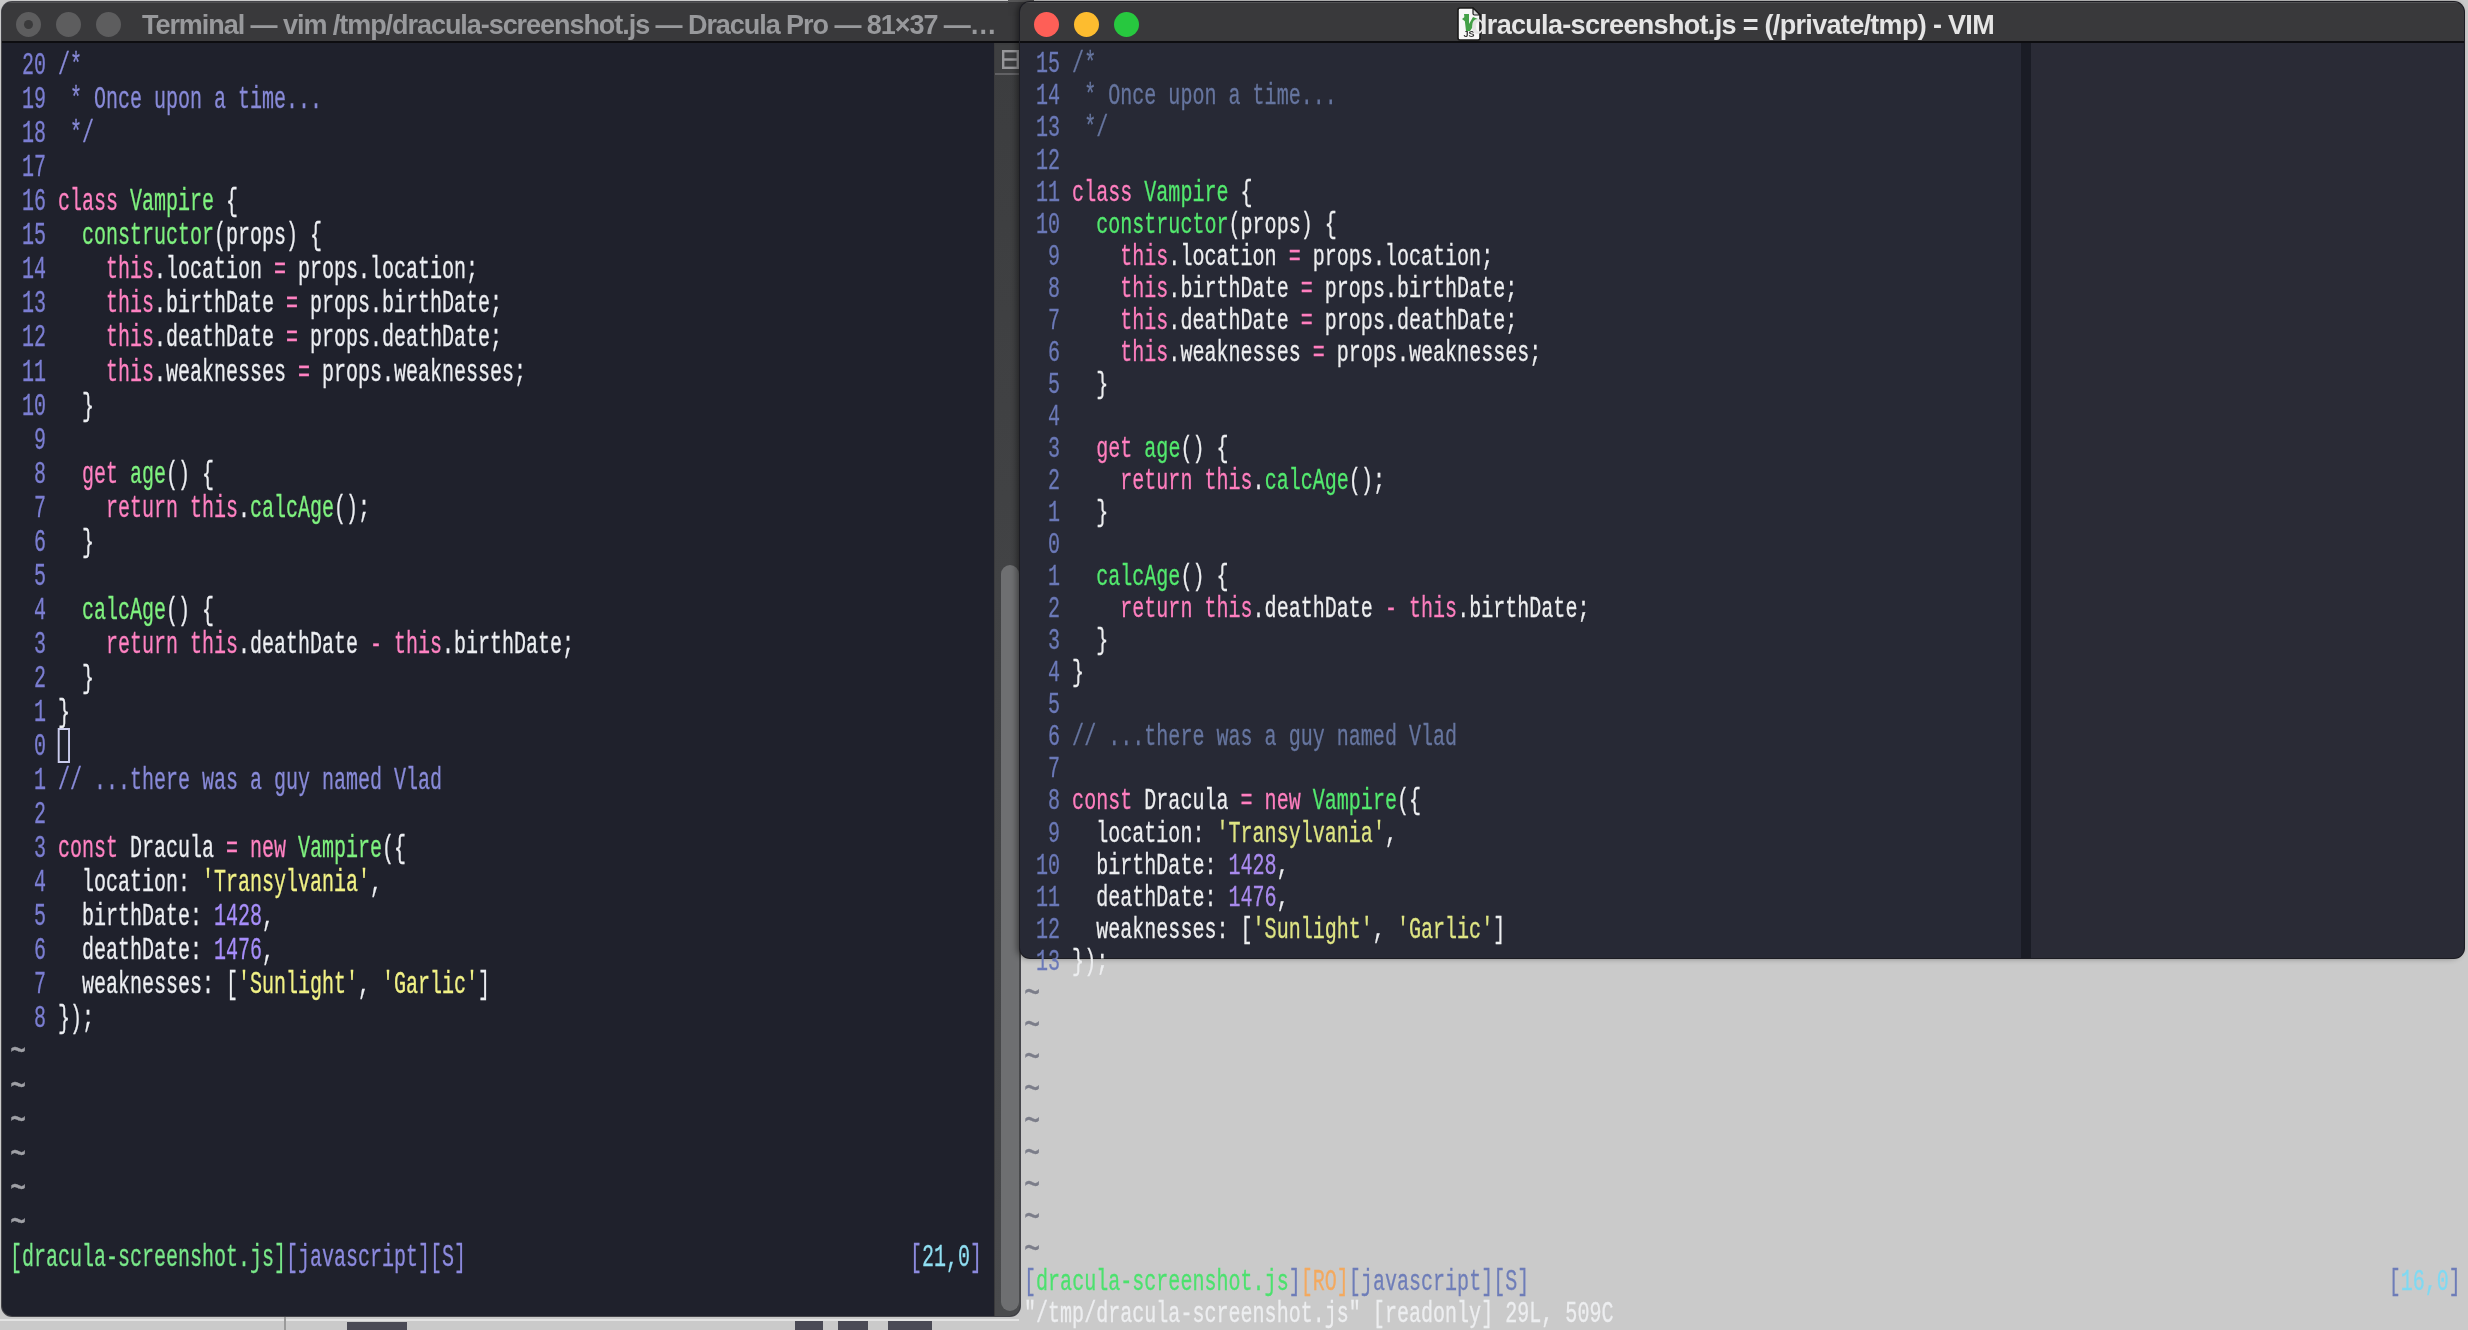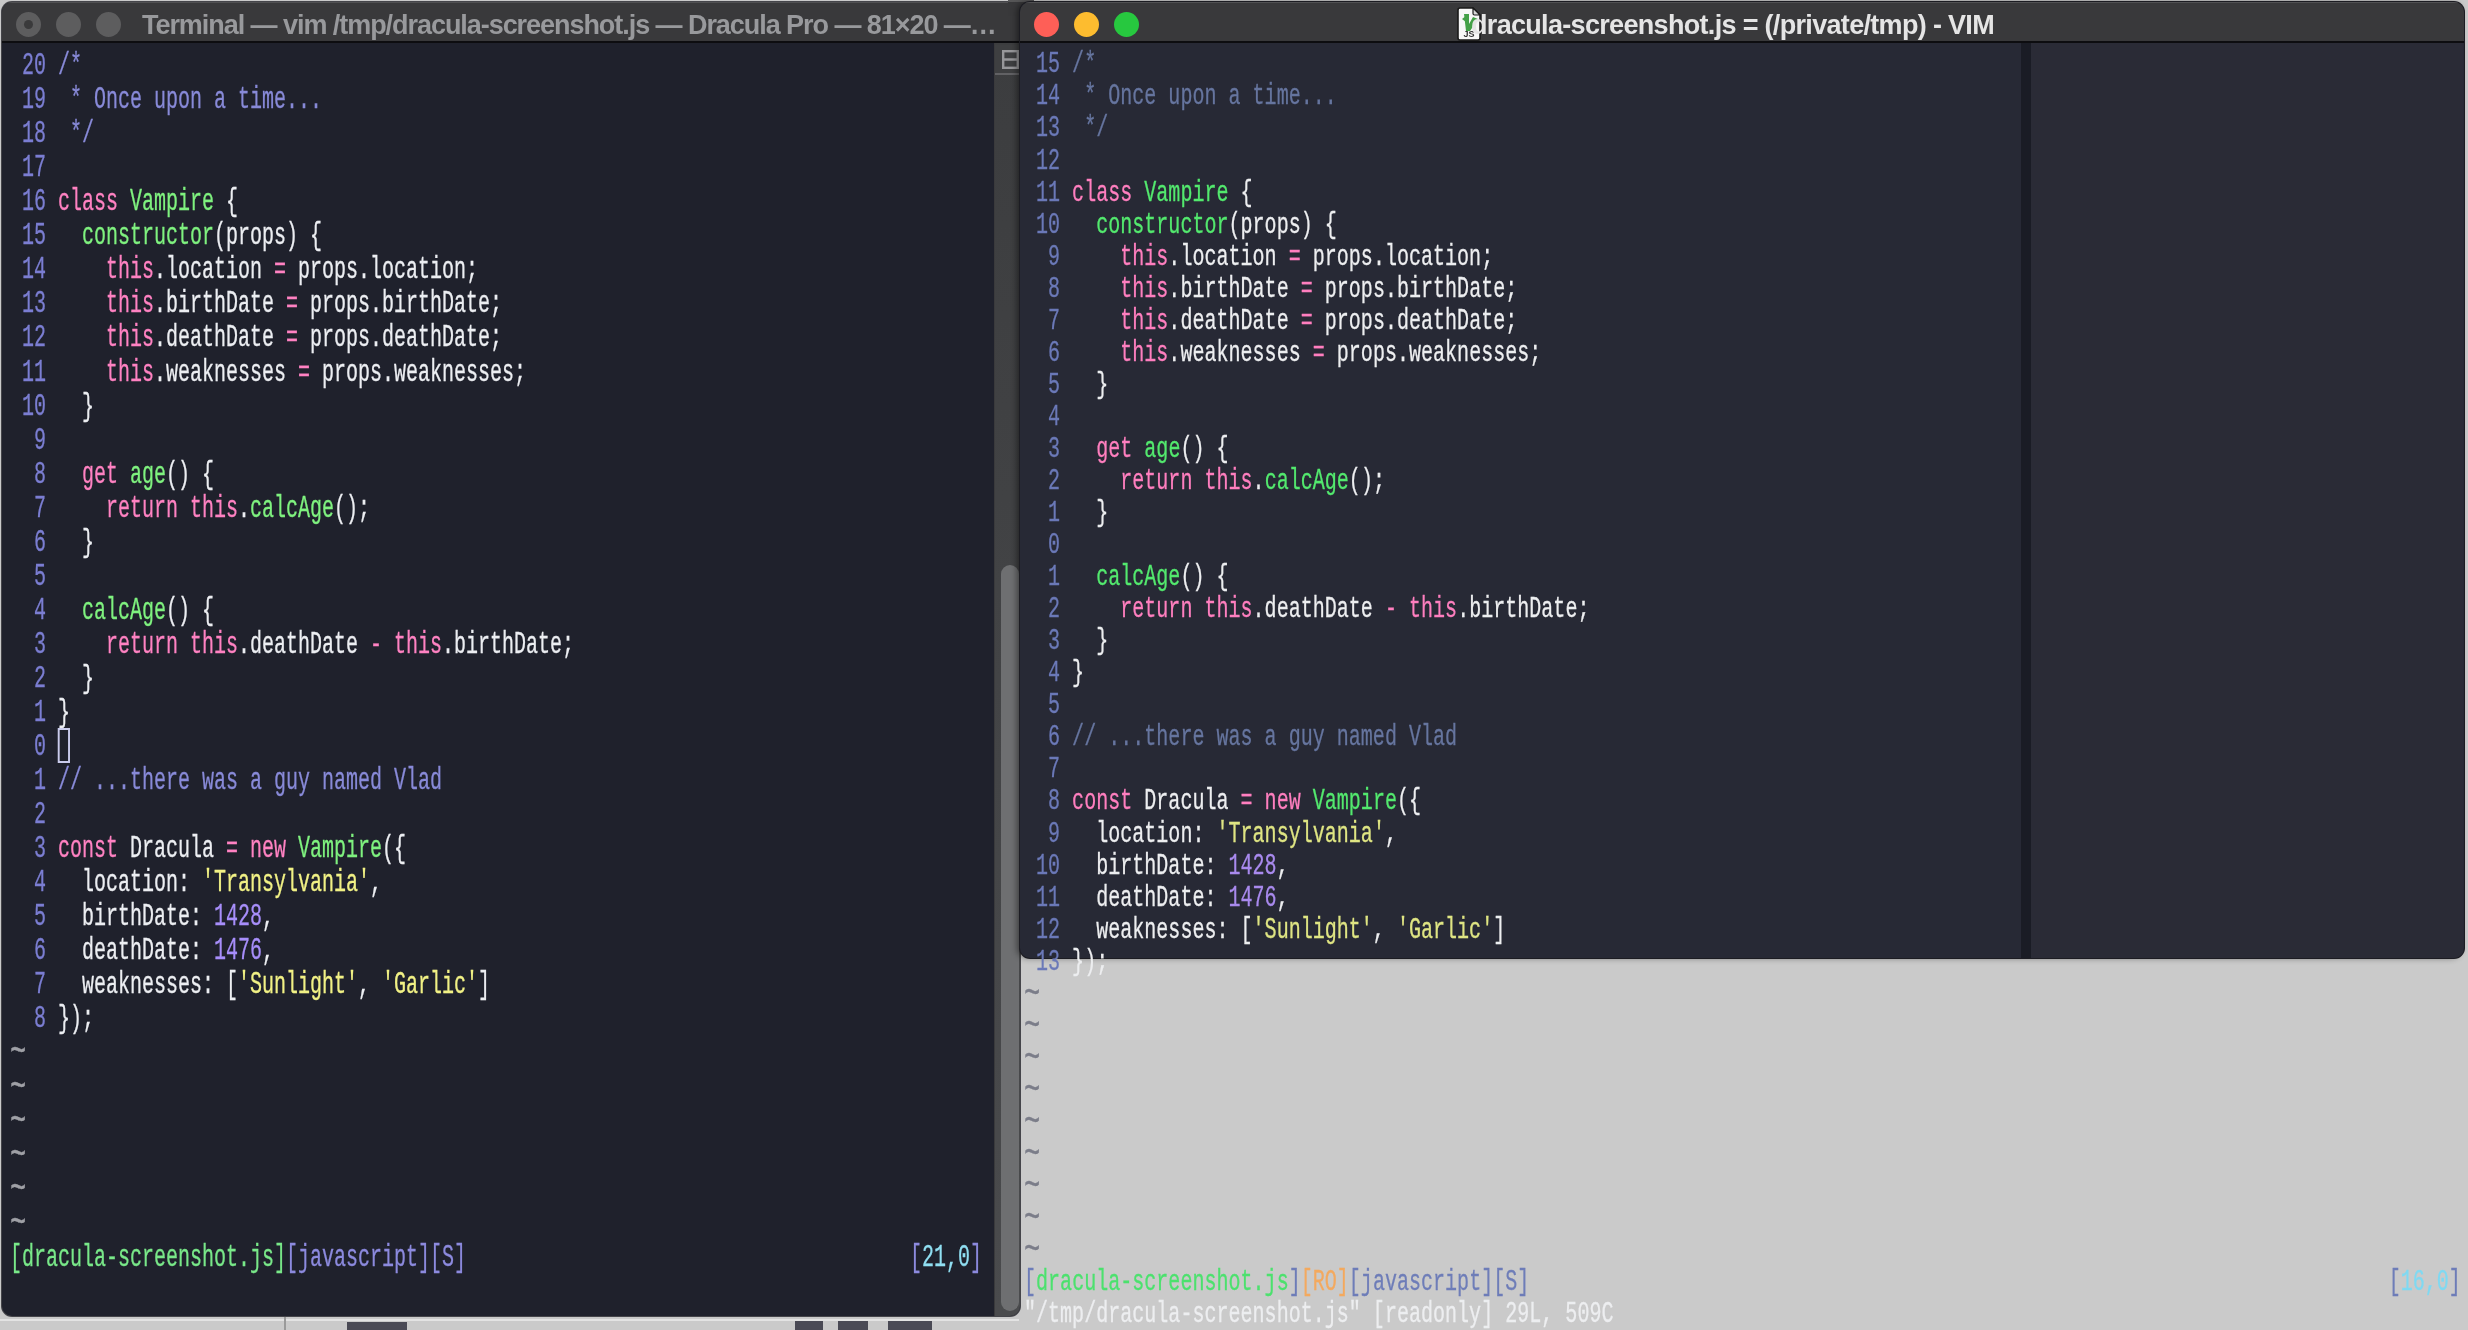--- a/index.html
+++ b/index.html
@@ -62,21 +62,21 @@
 .bgmark { position:absolute; background:#4a4a55; }
 </style></head>
 <body>
 <div id="winL" class="win">
   <div class="tbar">
     <span class="light" style="left:14px; background:#5d5d5e;">
         <span style="position:absolute;left:8px;top:8px;width:9px;height:9px;border-radius:50%;background:#3a3a3b;"></span>
       </span>
     <span class="light" style="left:54px; background:#5d5d5e;"></span>
     <span class="light" style="left:94px; background:#5d5d5e;"></span>
-    <div class="tl-title">Terminal — vim /tmp/dracula-screenshot.js — Dracula Pro — 81×20 —…</div>
+    <div class="tl-title">Terminal — vim /tmp/dracula-screenshot.js — Dracula Pro — 81×37 —…</div>
   </div>
   <div id="sbL">
     <div id="sbBtn">
         <svg width="17" height="19" viewBox="0 0 17 19">
 <rect x="1.2" y="1.2" width="14.6" height="16.6" fill="none" stroke="#97979a" stroke-width="2.4"></rect>
 <line x1="1" y1="9.5" x2="16" y2="9.5" stroke="#97979a" stroke-width="2.4"></line>
 </svg>
       </div>
     <div id="sbThumb"></div>
   </div>

